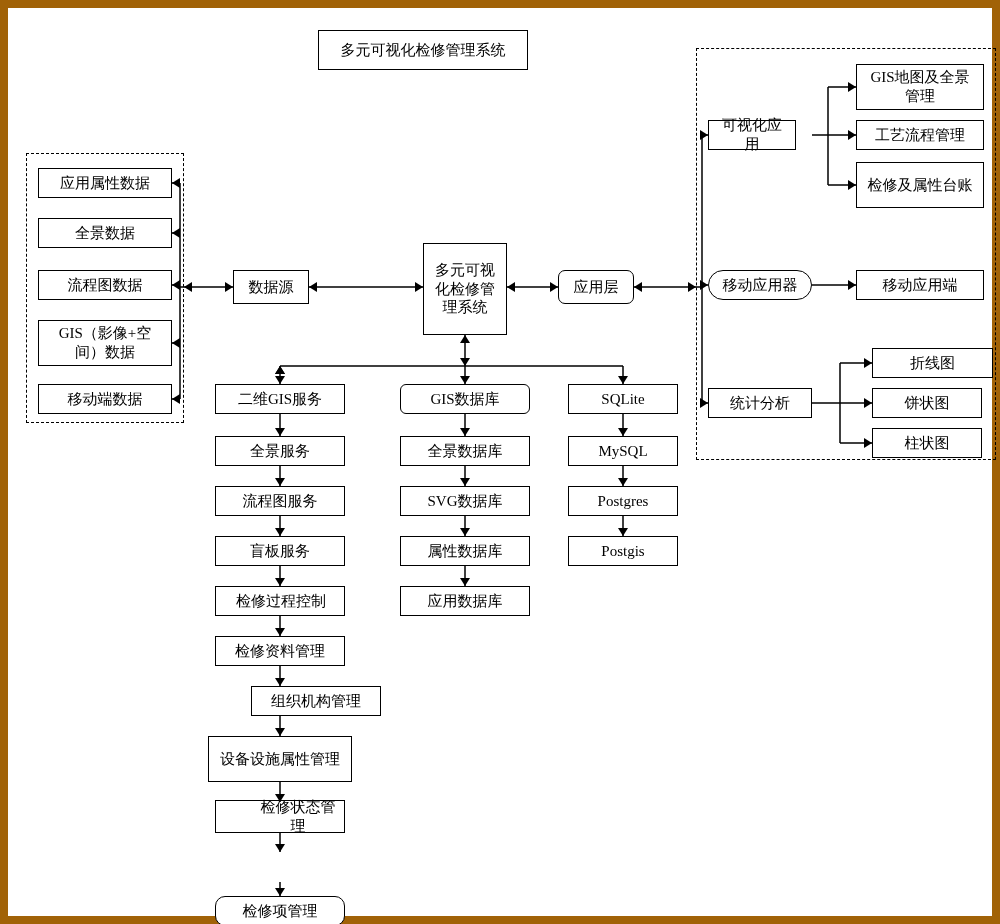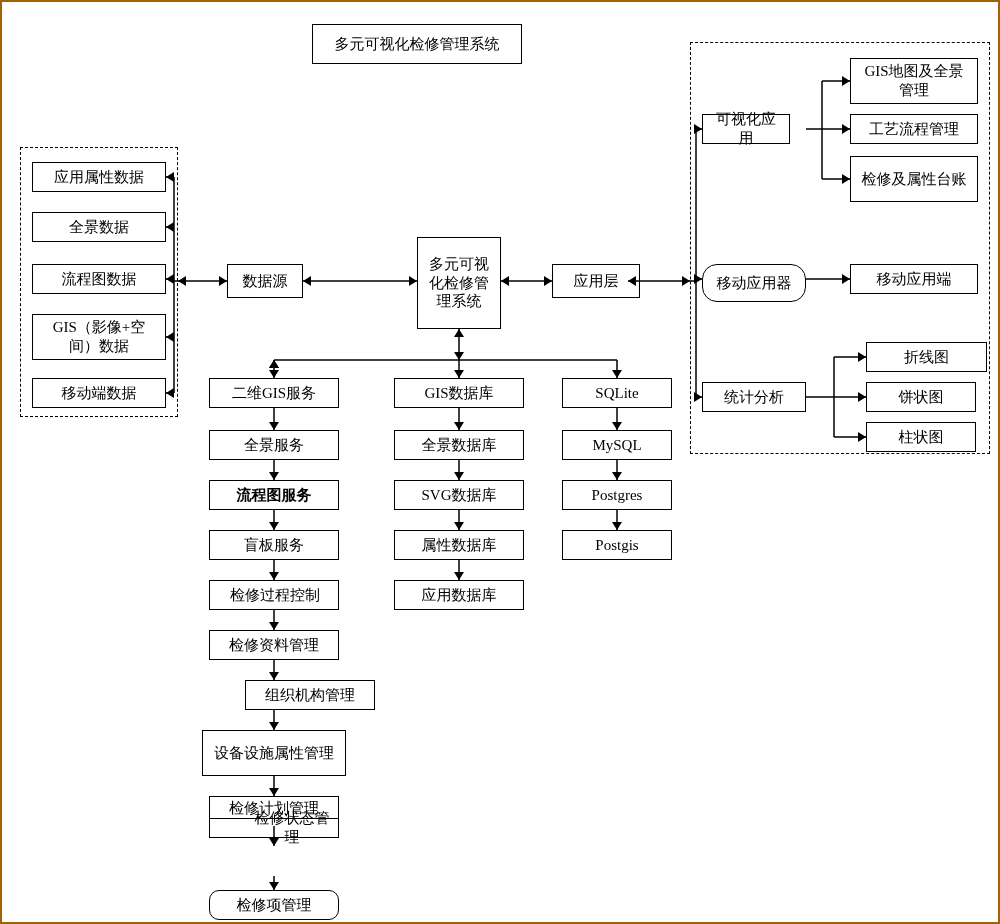--- a/index.html
+++ b/index.html
@@ -7,21 +7,21 @@
     margin: 0;
     padding: 0;
     background: #fff;
     font-family: "SimSun", "宋体", serif;
     font-size: 15px;
   }
   .canvas {
     position: relative;
     width: 1000px;
     height: 924px;
-    border: 2px solid #a16207;
+    border: 8px solid #a16207;
     background: #fff;
   }
   .box {
     position: absolute;
     border: 1.5px solid #000;
     background: #fff;
     display: flex;
     align-items: center;
     justify-content: center;
     text-align: center;
@@ -52,21 +52,21 @@
   </div>
 
   <div class="box" style="left:415px; top:235px; width:84px; height:92px;">
     <span>多元可视化检修管理系统</span>
   </div>
 
   <div class="box" style="left:225px; top:262px; width:76px; height:34px;">
     <span>数据源</span>
   </div>
 
-  <div class="box" style="left:550px; top:262px; width:88px; height:34px;">
+  <div class="box" style="left:550px; top:262px; width:76px; height:34px;border-radius:7px;">
     <span>应用层</span>
   </div>
 
   <div class="dashed-group" style="left:18px; top:145px; width:158px; height:270px;"></div>
   <div class="box" style="left:30px; top:160px; width:134px; height:30px;">
       <span>应用属性数据</span>
     </div>
   <div class="box" style="left:30px; top:210px; width:134px; height:30px;">
       <span>全景数据</span>
     </div>
@@ -79,49 +79,49 @@
   <div class="box" style="left:30px; top:376px; width:134px; height:30px;">
       <span>移动端数据</span>
     </div>
 
   <div class="box" style="left:207px; top:376px; width:130px; height:30px;">
       <span>二维GIS服务</span>
     </div>
   <div class="box" style="left:207px; top:428px; width:130px; height:30px;">
       <span>全景服务</span>
     </div>
-  <div class="box" style="left:207px; top:478px; width:130px; height:30px;font-weight:bold;">
+  <div class="box" style="left:207px; top:478px; width:130px; height:30px;">
       <span>流程图服务</span>
     </div>
   <div class="box" style="left:207px; top:528px; width:130px; height:30px;">
       <span>盲板服务</span>
     </div>
   <div class="box" style="left:207px; top:578px; width:130px; height:30px;padding-left:8px;">
       <span>检修过程控制</span>
     </div>
   <div class="box" style="left:207px; top:628px; width:130px; height:30px;">
       <span>检修资料管理</span>
     </div>
   <div class="box" style="left:207px; top:678px; width:130px; height:30px;margin-left:36px;">
       <span>组织机构管理</span>
     </div>
   <div class="box" style="left:200px; top:728px; width:144px; height:46px;">
       <span>设备设施属性管理</span>
     </div>
   <div class="box" style="left:207px; top:794px; width:130px; height:24px;">
       <span>检修计划管理</span>
     </div>
-  <div class="box" style="left:207px; top:816px; width:130px; height:20px;padding-left:42px;">
+  <div class="box" style="left:207px; top:792px; width:130px; height:33px;padding-left:42px;">
       <span>检修状态管理</span>
     </div>
   <div class="box" style="left:207px; top:888px; width:130px; height:30px;border-radius:10px;">
       <span>检修项管理</span>
     </div>
 
-  <div class="box" style="left:392px; top:376px; width:130px; height:30px;">
+  <div class="box" style="left:392px; top:376px; width:130px; height:30px;border-radius:6px;">
       <span>GIS数据库</span>
     </div>
   <div class="box" style="left:392px; top:428px; width:130px; height:30px;">
       <span>全景数据库</span>
     </div>
   <div class="box" style="left:392px; top:478px; width:130px; height:30px;">
       <span>SVG数据库</span>
     </div>
   <div class="box" style="left:392px; top:528px; width:130px; height:30px;">
       <span>属性数据库</span>
@@ -151,21 +151,21 @@
   <div class="box" style="left:848px; top:56px; width:128px; height:46px;">
       <span>GIS地图及全景管理</span>
     </div>
   <div class="box" style="left:848px; top:112px; width:128px; height:30px;">
       <span>工艺流程管理</span>
     </div>
   <div class="box" style="left:848px; top:154px; width:128px; height:46px;">
       <span>检修及属性台账</span>
     </div>
 
-  <div class="box" style="left:700px; top:262px; width:104px; height:38px;border-radius:15px;">
+  <div class="box" style="left:700px; top:262px; width:104px; height:30px;border-radius:15px;">
       <span>移动应用器</span>
     </div>
   <div class="box" style="left:848px; top:262px; width:128px; height:30px;">
       <span>移动应用端</span>
     </div>
 
   <div class="box" style="left:700px; top:380px; width:104px; height:30px;">
       <span>统计分析</span>
     </div>
   <div class="box" style="left:864px; top:340px; width:121px; height:30px;">

